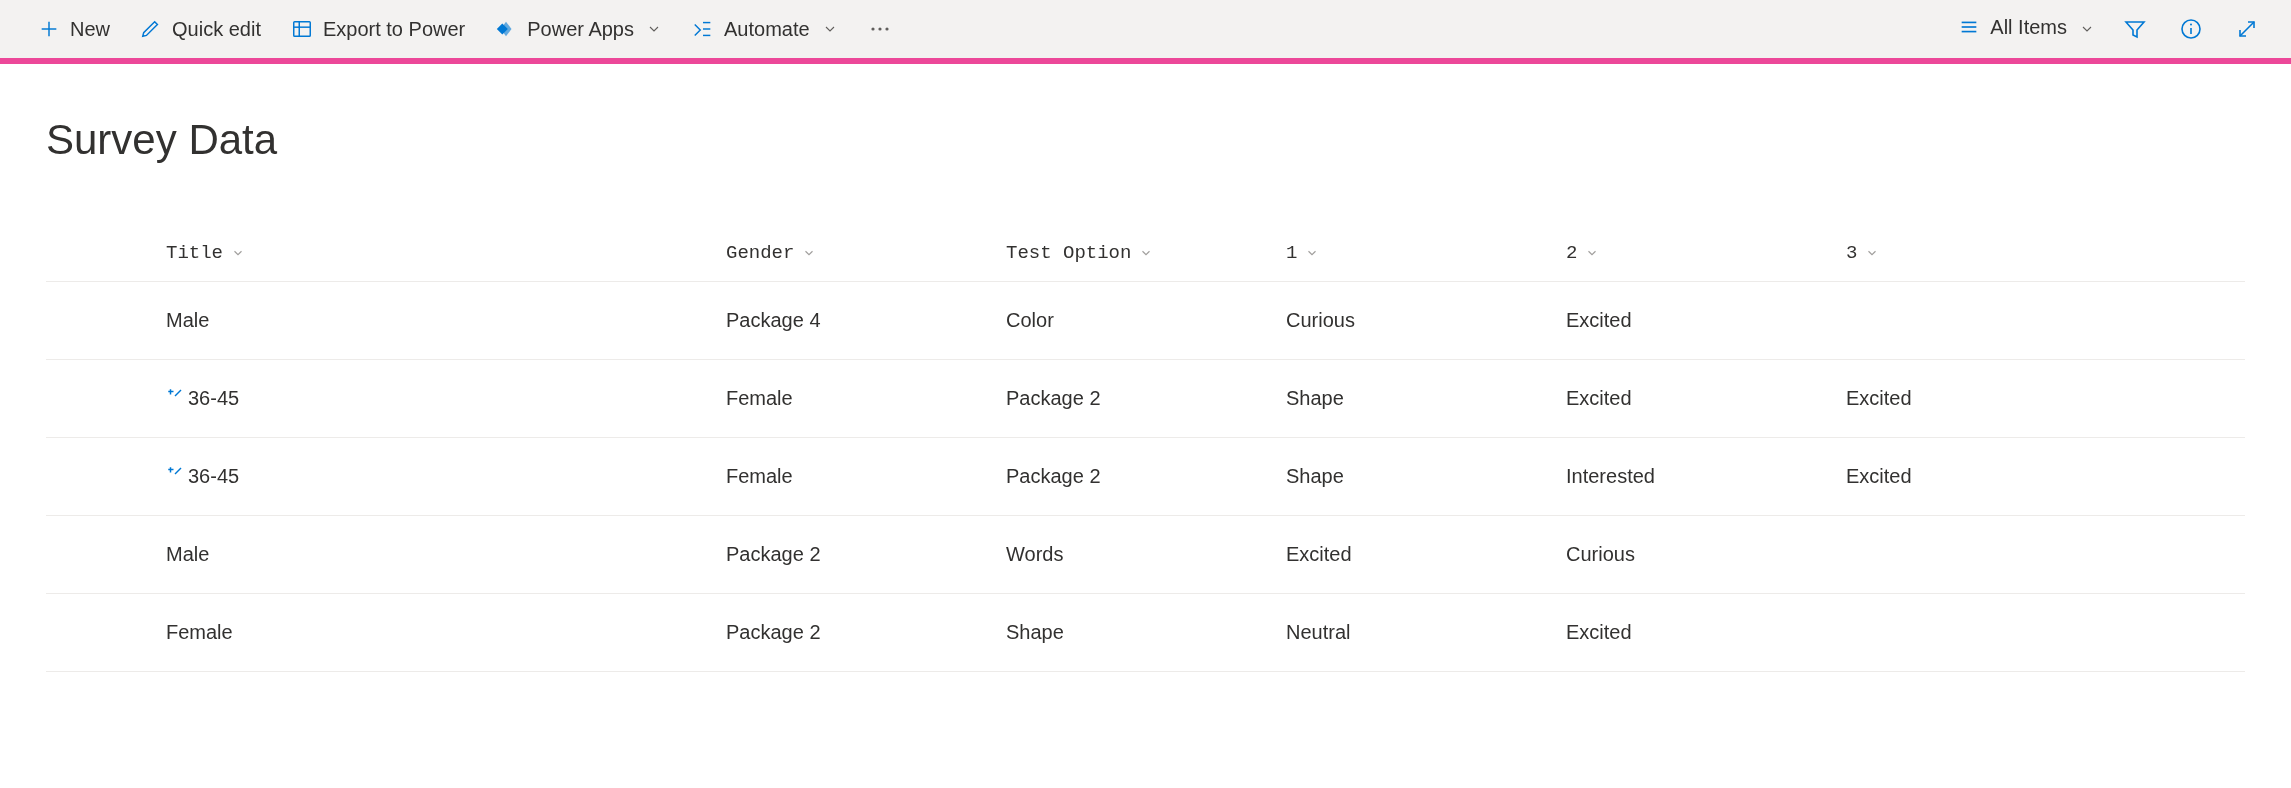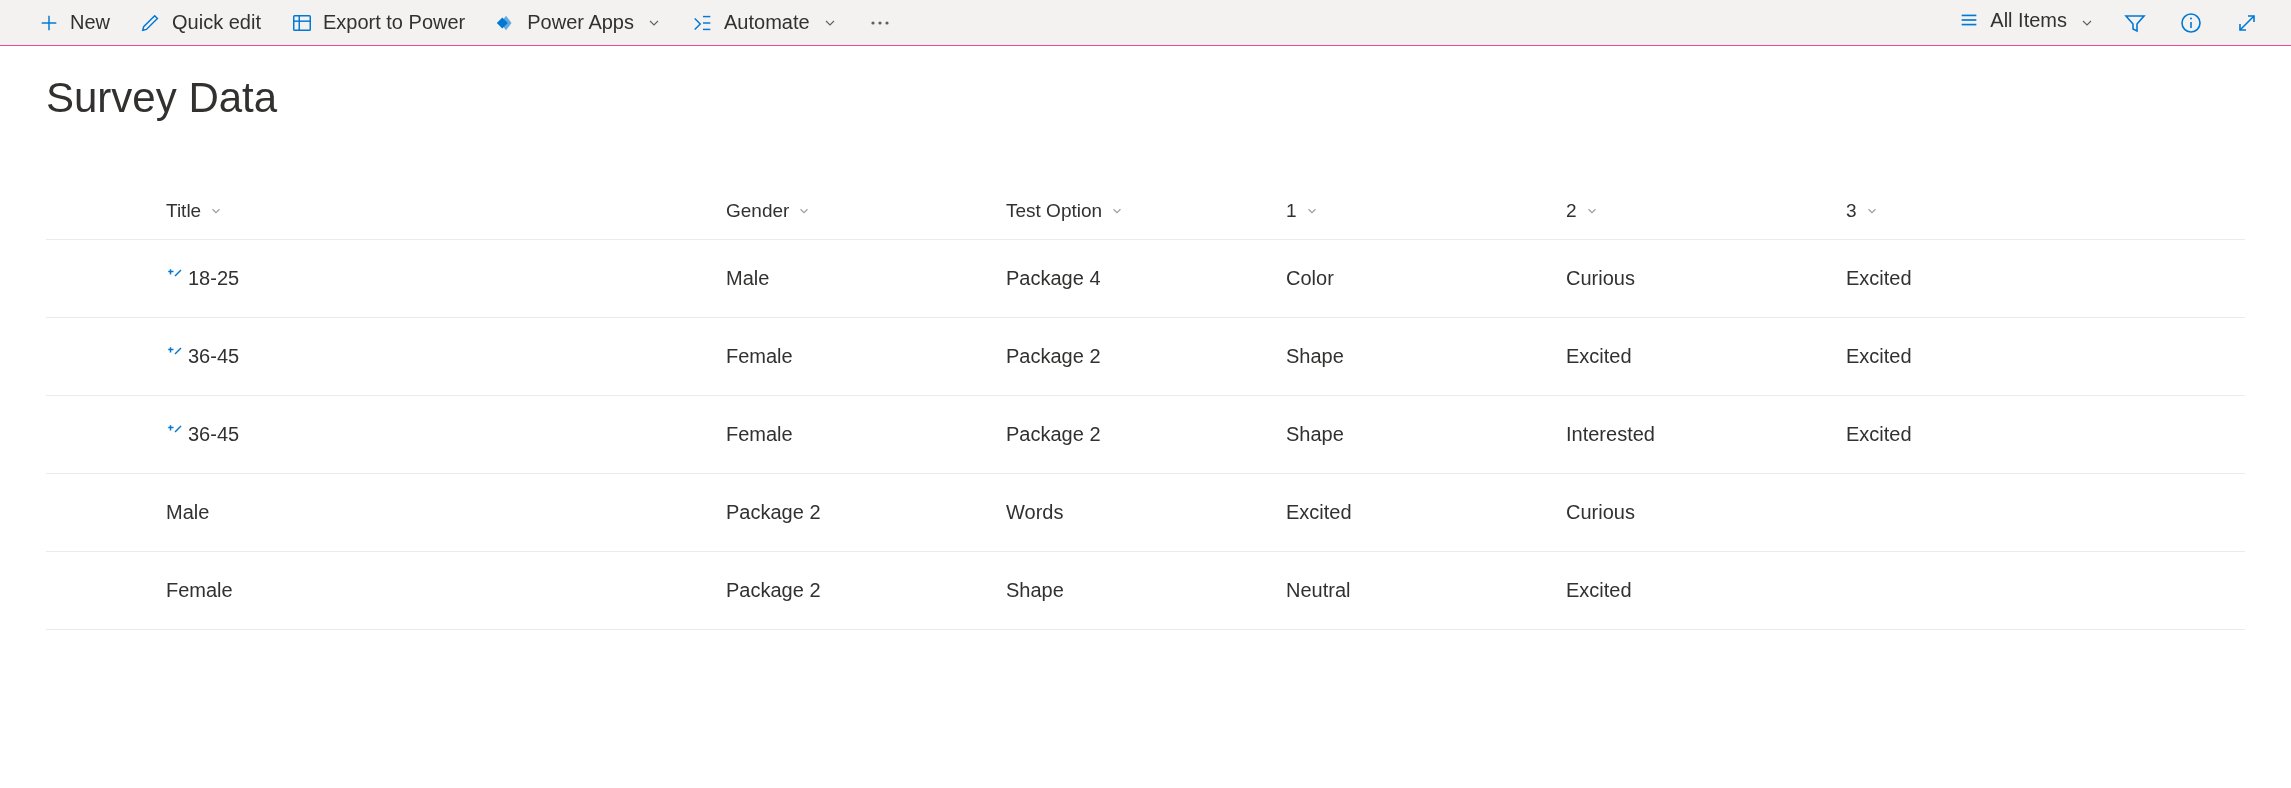--- a/index.html
+++ b/index.html
@@ -8,27 +8,27 @@
     font-size: 14px;
     color: #323130;
     background: #fff;
     width: 2291px;
     height: 788px;
     overflow: hidden;
   }
 
   
   .toolbar {
-    height: 46px;
+    height: 64px;
     background: #f3f2f1;
     display: flex;
     align-items: center;
     padding: 0 28px 0 28px;
     gap: 23px;
-    border-bottom: 1px solid #ec4899;
+    border-bottom: 6px solid #ec4899;
   }
   .toolbar-left { display: flex; align-items: center; gap: 10px; }
   .toolbar-right { margin-left: auto; display: flex; align-items: center; gap: 24px; }
   .cmd {
     display: inline-flex;
     align-items: center;
     gap: 10px;
     padding: 6px 10px;
     cursor: pointer;
     font-size: 20px;
@@ -47,21 +47,21 @@
     cursor: pointer; color: #0078d4; padding: 4px;
   }
 
   .view-switch {
     display: inline-flex; gap: 10px;
     font-size: 20px; color: #323130; cursor: pointer;
   }
   .view-switch .ico { color: #0078d4; }
 
   
-  .content { padding: 28px 46px 0 46px; }
+  .content { padding: 28px 46px 0 46px; margin-top: 24px; }
   .page-title {
     font-size: 42px;
     font-weight: 300;
     color: #323130;
     margin-bottom: 60px;
   }
 
   
   .list { width: 100%; }
   .list-header, .list-row {
@@ -72,20 +72,21 @@
   .list-header {
     height: 58px;
     border-bottom: 1px solid #edebe9;
     color: #323130;
     font-size: 19px;
     padding-left: 20px;
   }
   .list-header .hcol {
     display: inline-flex; align-items: center; gap: 8px;
     cursor: pointer;
+    font-family: Liberation Mono, monospace;
   }
   .hcol .chev-s { color: #a19f9d; display: inline-flex; }
 
   .list-row {
     height: 78px;
     border-bottom: 1px solid #edebe9;
     font-size: 20px;
     color: #323130;
     padding-left: 20px;
   }
@@ -272,30 +273,20 @@
           <svg width="14" height="14" viewBox="0 0 24 24" fill="none" stroke="currentColor" stroke-width="2">
               <polyline points="6 9 12 15 18 9"></polyline>
             </svg>
         </span>
       </div>
     </div>
 
     <div id="list-body">
         <div class="list-row">
           <div class="spacer-col"></div>
-          <div class="title-cell">
-            <span class="new-ind">
-              <svg width="18" height="18" viewBox="0 0 24 24" fill="none" stroke="currentColor" stroke-width="2">
-                <line x1="6" y1="3" x2="6" y2="10"></line>
-                <line x1="3" y1="6" x2="10" y2="6"></line>
-                <line x1="12" y1="12" x2="20" y2="4"></line>
-              </svg>
-            </span>
-            <span>18-25</span>
-          </div>
           <div>Male</div>
           <div>Package 4</div>
           <div>Color</div>
           <div>Curious</div>
           <div>Excited</div>
         </div>
         <div class="list-row">
           <div class="spacer-col"></div>
           <div class="title-cell">
             <span class="new-ind">

